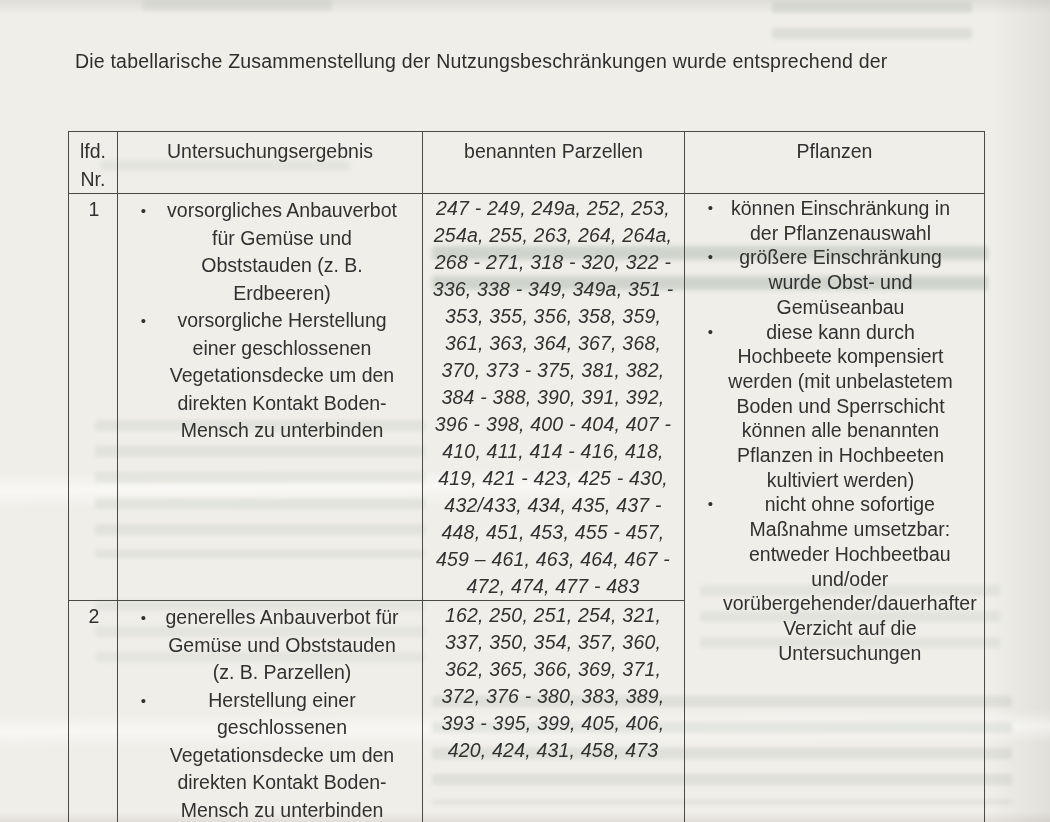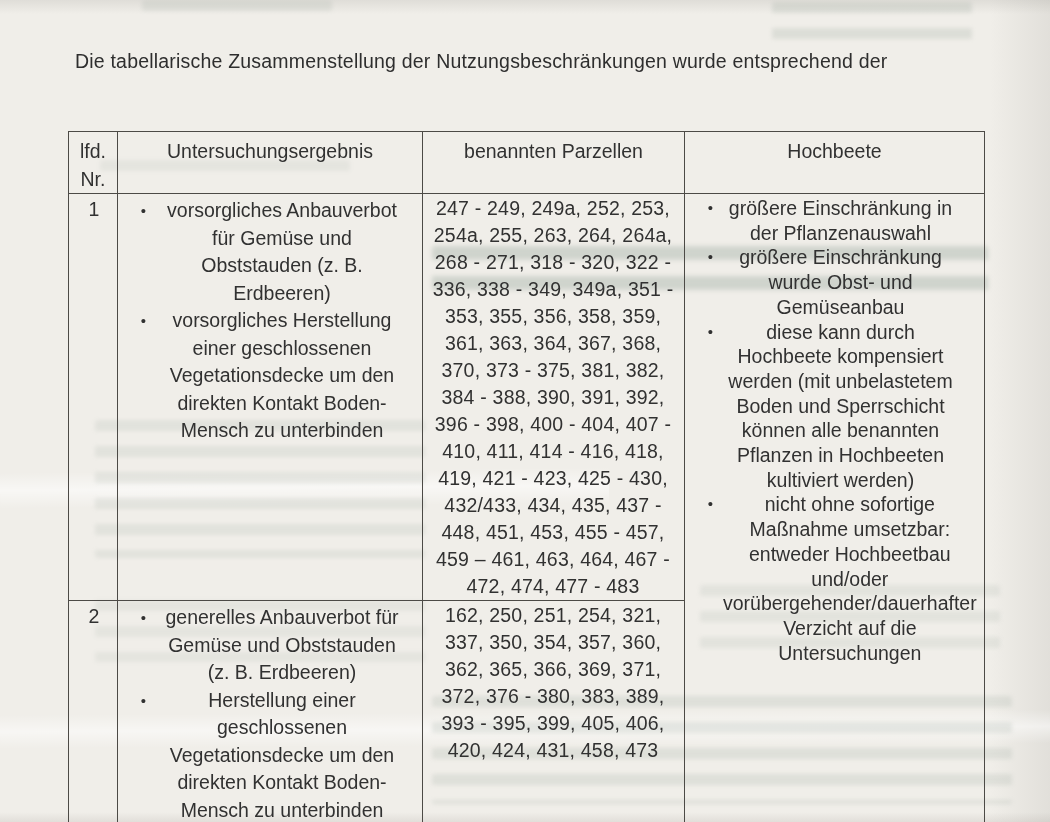--- a/index.html
+++ b/index.html
@@ -60,21 +60,21 @@
     font-weight:normal; background:transparent;
   }
   tr.header-row { height:60px; }
   tr.header-row th { padding:5px 8px 0 8px; line-height:28px; }
   th.h-umsetzung { padding-left:14px; }
   tr.data-row-1 { height:381px; }
   tr.data-row-2 { height:300px; }
 
   td.nr-cell { padding:2px 4px 0 6px; line-height:27px; }
   td.findings-cell { padding:3px 14px 0 8px; line-height:27.5px; }
-  td.parcels-cell { padding:1px 4px 0 3px; line-height:27px; letter-spacing:0.2px; }
+  td.parcels-cell { padding:1px 4px 0 3px; line-height:27px; letter-spacing:0.2px;font-style:italic; }
   td.umsetzung-cell { padding:2px 26px 0 8px; line-height:24.7px; }
 
   ul.bullets { list-style:none; margin:0; padding:0; }
   ul.bullets li { display:flex; align-items:flex-start; }
   .marker { flex:0 0 30px; width:30px; padding-left:5px; box-sizing:border-box;
     font-size:15px; }
   .findings-cell .marker { line-height:27.5px; }
   .umsetzung-cell .marker { line-height:24.7px; }
   .bullet-text { flex:1 1 auto; }
 </style>
@@ -101,44 +101,44 @@
       <col style="width:49px">
       <col style="width:305px">
       <col style="width:262px">
       <col style="width:300px">
     </colgroup>
     <thead>
       <tr class="header-row">
         <th>lfd. Nr.</th>
         <th>Untersuchungsergebnis</th>
         <th>benannten Parzellen</th>
-        <th class="h-umsetzung">Hochbeete</th>
+        <th class="h-umsetzung">Pflanzen</th>
       </tr>
     </thead>
     <tbody>
       <tr class="data-row-1">
         <td class="nr-cell">1</td>
         <td class="findings-cell">
           <ul class="bullets">
             <li>
               <span class="marker">•</span>
               <span class="bullet-text">vorsorgliches Anbauverbot für Gemüse und Obststauden (z. B. Erdbeeren)</span>
             </li>
             <li>
               <span class="marker">•</span>
-              <span class="bullet-text">vorsorgliches Herstellung einer geschlossenen Vegetationsdecke um den direkten Kontakt Boden-Mensch zu unterbinden</span>
+              <span class="bullet-text">vorsorgliche Herstellung einer geschlossenen Vegetationsdecke um den direkten Kontakt Boden-Mensch zu unterbinden</span>
             </li>
           </ul>
         </td>
         <td class="parcels-cell">247 - 249, 249a, 252, 253, 254a, 255, 263, 264, 264a, 268 - 271, 318 - 320, 322 - 336, 338 - 349, 349a, 351 - 353, 355, 356, 358, 359, 361, 363, 364, 367, 368, 370, 373 - 375, 381, 382, 384 - 388, 390, 391, 392, 396 - 398, 400 - 404, 407 - 410, 411, 414 - 416, 418, 419, 421 - 423, 425 - 430, 432/433, 434, 435, 437 - 448, 451, 453, 455 - 457, 459 – 461, 463, 464, 467 - 472, 474, 477 - 483</td>
         <td class="umsetzung-cell" rowspan="2">
           <ul class="bullets">
             <li>
               <span class="marker">•</span>
-              <span class="bullet-text">größere Einschränkung in der Pflanzenauswahl</span>
+              <span class="bullet-text">können Einschränkung in der Pflanzenauswahl</span>
             </li>
             <li>
               <span class="marker">•</span>
               <span class="bullet-text">größere Einschränkung wurde Obst- und Gemüseanbau</span>
             </li>
             <li>
               <span class="marker">•</span>
               <span class="bullet-text">diese kann durch Hochbeete kompensiert werden (mit unbelastetem Boden und Sperrschicht können alle benannten Pflanzen in Hochbeeten kultiviert werden)</span>
             </li>
             <li>
@@ -147,21 +147,21 @@
             </li>
           </ul>
         </td>
       </tr>
       <tr class="data-row-2">
         <td class="nr-cell">2</td>
         <td class="findings-cell">
           <ul class="bullets">
             <li>
               <span class="marker">•</span>
-              <span class="bullet-text">generelles Anbauverbot für Gemüse und Obststauden (z. B. Erdbeeren)</span>
+              <span class="bullet-text">generelles Anbauverbot für Gemüse und Obststauden (z. B. Parzellen)</span>
             </li>
             <li>
               <span class="marker">•</span>
               <span class="bullet-text">Herstellung einer geschlossenen Vegetationsdecke um den direkten Kontakt Boden-Mensch zu unterbinden</span>
             </li>
           </ul>
         </td>
         <td class="parcels-cell">162, 250, 251, 254, 321, 337, 350, 354, 357, 360, 362, 365, 366, 369, 371, 372, 376 - 380, 383, 389, 393 - 395, 399, 405, 406, 420, 424, 431, 458, 473</td>
       </tr>
     </tbody>

